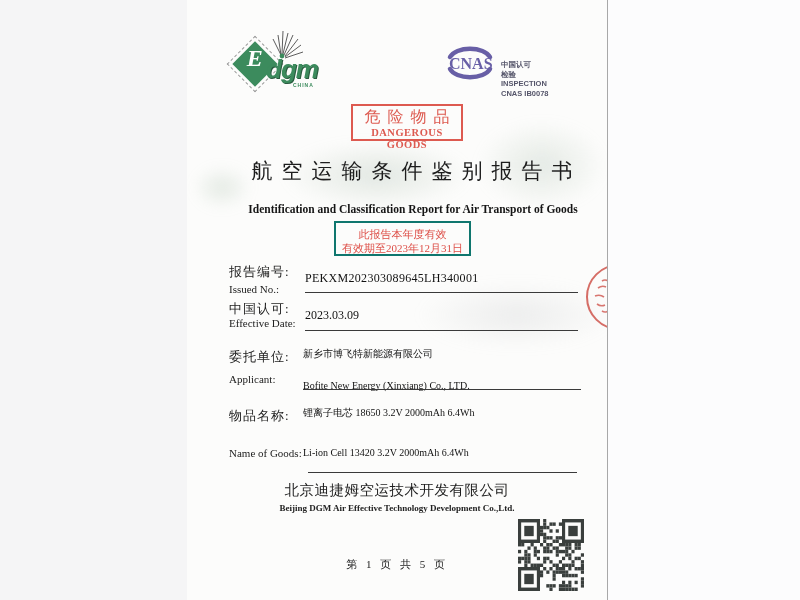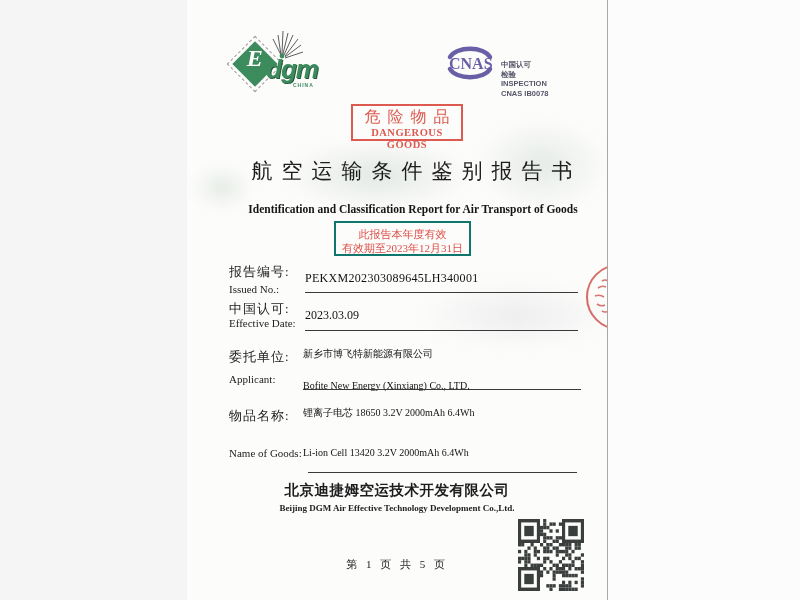--- a/index.html
+++ b/index.html
@@ -58,21 +58,21 @@
 
   
   .lab-cn { position:absolute; left:42px; font-size:13px; letter-spacing:1px; color:#222;text-align:center; }
   .lab-en { position:absolute; left:42px; font-size:11px; color:#222; }
   .val    { position:absolute; left:118px; font-size:12px; color:#111; }
   .val-sm { position:absolute; left:116px; font-size:10px; color:#111; }
   .rule   { position:absolute; height:1px; background:#3a3a3a; }
 
   
   .company-cn { position:absolute; left:0; top:481px; width:100%; text-align:center;
-                font-size:14.5px; letter-spacing:0.5px; color:#1d1d1d;font-weight:bold; }
+                font-size:14.5px; letter-spacing:0.5px; color:#1d1d1d; }
   .company-en { position:absolute; left:0; top:503px; width:100%; text-align:center;
                 font-size:9px; font-weight:bold; color:#222; }
   .page-info  { position:absolute; left:0; top:557px; width:100%; text-align:center;
                 font-size:11px; letter-spacing:3px; color:#222; }
   .qr { position:absolute; left:331px; top:519px; width:66px; height:72px; }
 
   
   .seal { position:absolute; left:399px; top:264px; width:66px; height:66px;
           border:2.5px solid rgba(204,74,65,.8); border-radius:50%; }
   .seal svg { position:absolute; left:0; top:0; }

